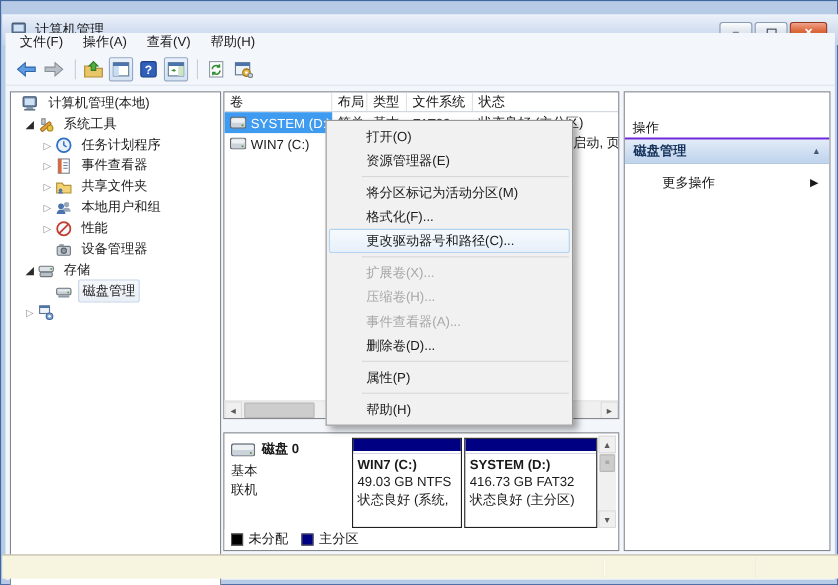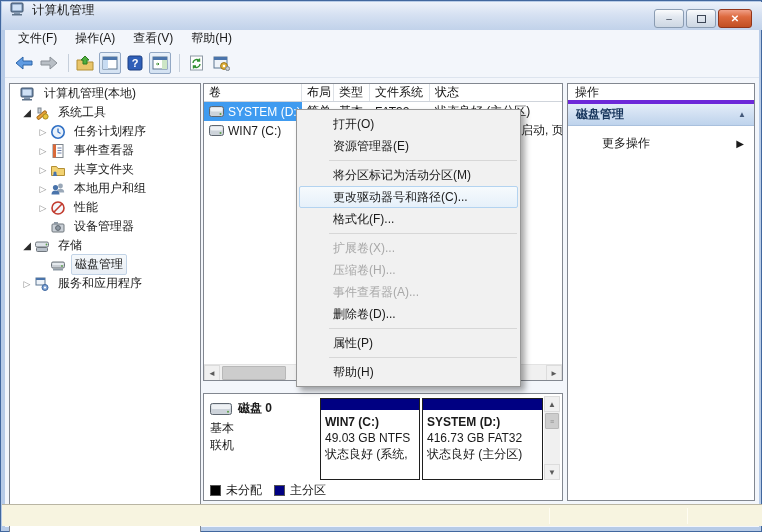--- a/index.html
+++ b/index.html
@@ -1,22 +1,22 @@
 <!DOCTYPE html>
 <html><head>
 <meta charset="utf-8">
 <style>
   * { margin:0; padding:0; box-sizing:border-box; }
   html,body { width:762px; height:532px; }
   body { font-family:"Liberation Sans", sans-serif; font-size:12px; color:#1a1a1a; background:#b7cbe7; position:relative; overflow:hidden; }
   #app { position:absolute; inset:0; border:1px solid #41679e; }
 
   
-  .titlebar { position:absolute; left:1px; top:1px; width:760px; height:28px;
-    background:linear-gradient(#edf2fa,#d6e1f2 45%,#c1d2ea); display:flex; align-items:flex-start; }
+  .titlebar { position:absolute; left:1px; top:12px; width:760px; height:28px;
+    background:linear-gradient(#edf2fa,#d6e1f2 45%,#c1d2ea); display:flex; align-items:center; }
   .title-icon { width:16px; height:14px; margin:0 6px 0 8px; }
   .title-text { font-size:12.5px; color:#1c1c1c; }
   .win-controls { position:absolute; right:10px; top:7px; display:flex; gap:2px; }
   .win-btn { width:30px; height:19px; border:1px solid #8a9cb2; border-radius:3px;
     background:linear-gradient(#fbfcfd,#e2e8f0 40%,#cdd7e3); display:flex; align-items:center; justify-content:center;
     font-size:10px; color:#3c4656; }
   .win-btn.close { width:34px; background:linear-gradient(#f0a088,#dd6a3f 40%,#c14f22); border-color:#92351a; color:#fff; font-weight:bold; }
   .max-glyph { width:9px; height:8px; border:1.5px solid #3c4656; display:inline-block; }
 
   
@@ -72,21 +72,21 @@
   .part-1 { left:116px; width:100px; } .part-2 { left:218px; width:121px; }
   .part-bar { height:13px; background:#000082; border-bottom:2px solid #fff; }
   .part-name { font-weight:bold; padding:2px 0 0 4px; line-height:16px; white-space:nowrap; }
   .part-line { padding-left:4px; line-height:16px; white-space:nowrap; }
   .legend { position:absolute; left:0; bottom:0; right:0; height:19px; display:flex; align-items:center; padding-left:6px; background:#fff; }
   .swatch { width:11px; height:11px; margin-right:5px; border:1px solid #555; }
   .sw-unalloc { background:#000000; } .sw-primary { background:#000082; }
   .legend-label { margin-right:12px; }
 
   
-  .act-header { height:20px; display:flex; align-items:center; padding-left:7px; border-bottom:4px solid #6d28d9; }
+  .act-header { height:20px; display:flex; align-items:center; padding-left:7px; border-bottom:2px solid #6d28d9;margin-top:23px; }
   .act-section { height:22px; display:flex; align-items:center; padding:0 8px;
     background:linear-gradient(#e3ecf8,#bed3ec); border-bottom:1px solid #a9c0dd; font-weight:bold; color:#17355c; }
   .act-section .arrow { margin-left:auto; font-size:8px; color:#44597a; }
   .act-more { height:22px; display:flex; align-items:center; padding:0 10px 0 34px; margin-top:6px;gap:40px; }
   .act-more .arrow { margin-left:auto; font-size:10px; color:#1a1a1a; }
 
   
   .cmenu { position:absolute; left:295px; top:108px; width:225px; background:#f1f1f1;
     border:1px solid #979797; box-shadow:4px 4px 6px rgba(0,0,0,.35); padding:3px 0; z-index:50; }
   .cm-item { height:22px; line-height:20px; padding-left:33px; margin:0 2px; border:1px solid transparent; white-space:nowrap; }
@@ -286,21 +286,20 @@
       <span class="tlabel">磁盘管理</span>
     </div>
     <div class="tree-row lvl1">
       <span class="expander collapsed">▷</span>
       <span class="ticon"><svg viewBox="0 0 16 16">
             <rect x="2" y="2" width="9" height="7" fill="#eef3f9" stroke="#5d7692"></rect>
             <rect x="2" y="2" width="9" height="2" fill="#4a74ab"></rect>
             <circle cx="11" cy="11.5" r="3" fill="#7fa3d4" stroke="#3f68a0"></circle>
             <circle cx="11" cy="11.5" r="1.1" fill="#fff"></circle>
           </svg></span>
-      <span class="tlabel">服务和应用程序</span>
     </div>
   </div>
 
   <div class="panel vol-panel">
     <div class="vl-header">
       <div class="vl-hcell c-name">卷</div>
       <div class="vl-hcell c-layout">布局</div>
       <div class="vl-hcell c-type">类型</div>
       <div class="vl-hcell c-fs">文件系统</div>
       <div class="vl-hcell c-status">状态</div>
@@ -390,22 +389,22 @@
       <span>更多操作</span>
       <span class="arrow">▶</span>
     </div>
   </div>
 
   <div class="cmenu">
     <div class="cm-item">打开(O)</div>
     <div class="cm-item">资源管理器(E)</div>
     <div class="cm-sep"></div>
     <div class="cm-item">将分区标记为活动分区(M)</div>
+    <div class="cm-item">格式化(F)...</div>
     <div class="cm-item hl">更改驱动器号和路径(C)...</div>
-    <div class="cm-item">格式化(F)...</div>
     <div class="cm-sep"></div>
     <div class="cm-item disabled">扩展卷(X)...</div>
     <div class="cm-item disabled">压缩卷(H)...</div>
     <div class="cm-item disabled">事件查看器(A)...</div>
     <div class="cm-item">删除卷(D)...</div>
     <div class="cm-sep"></div>
     <div class="cm-item">属性(P)</div>
     <div class="cm-sep"></div>
     <div class="cm-item">帮助(H)</div>
   </div>

